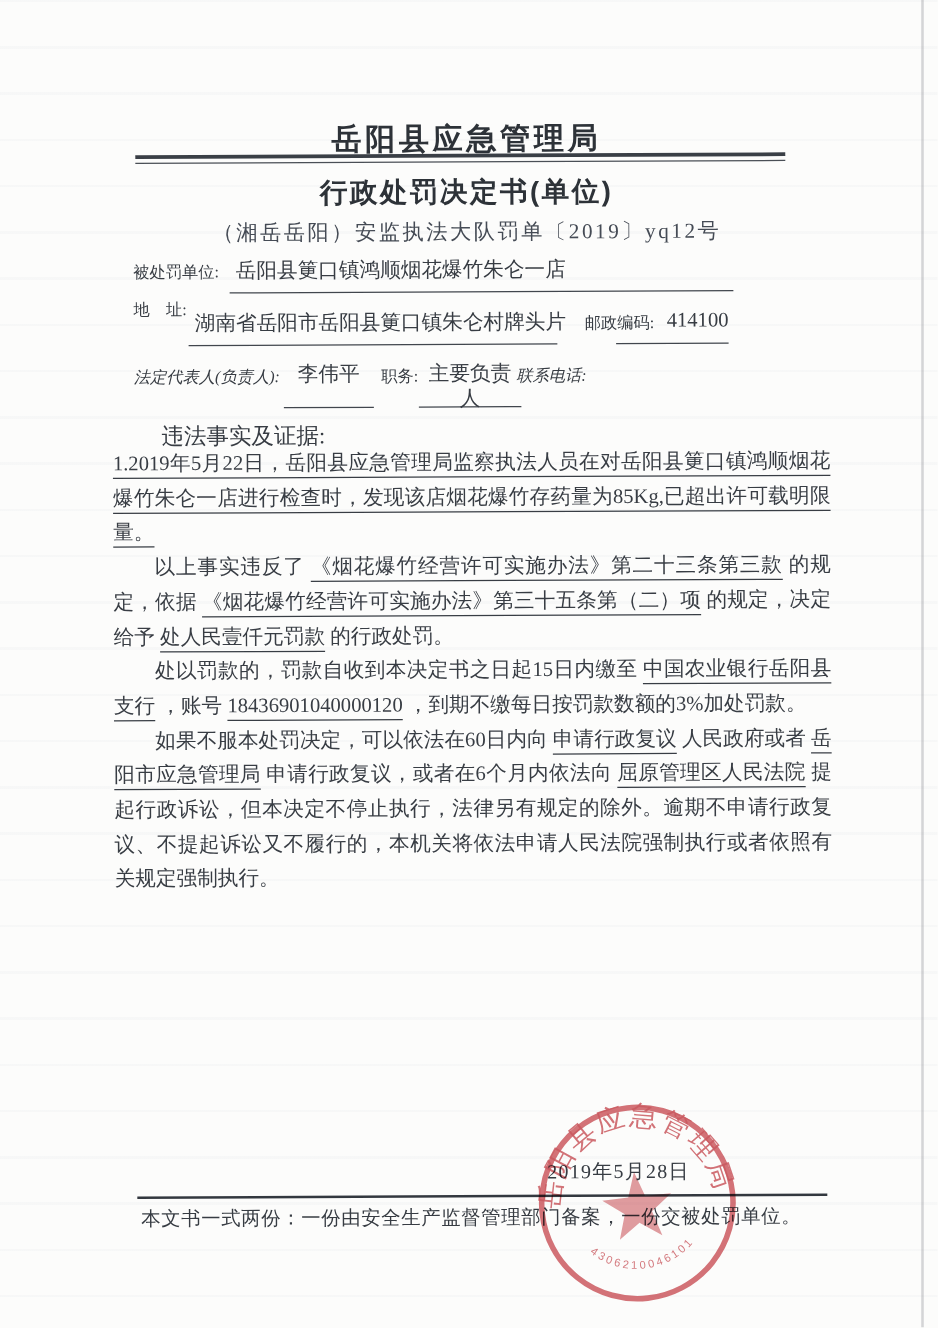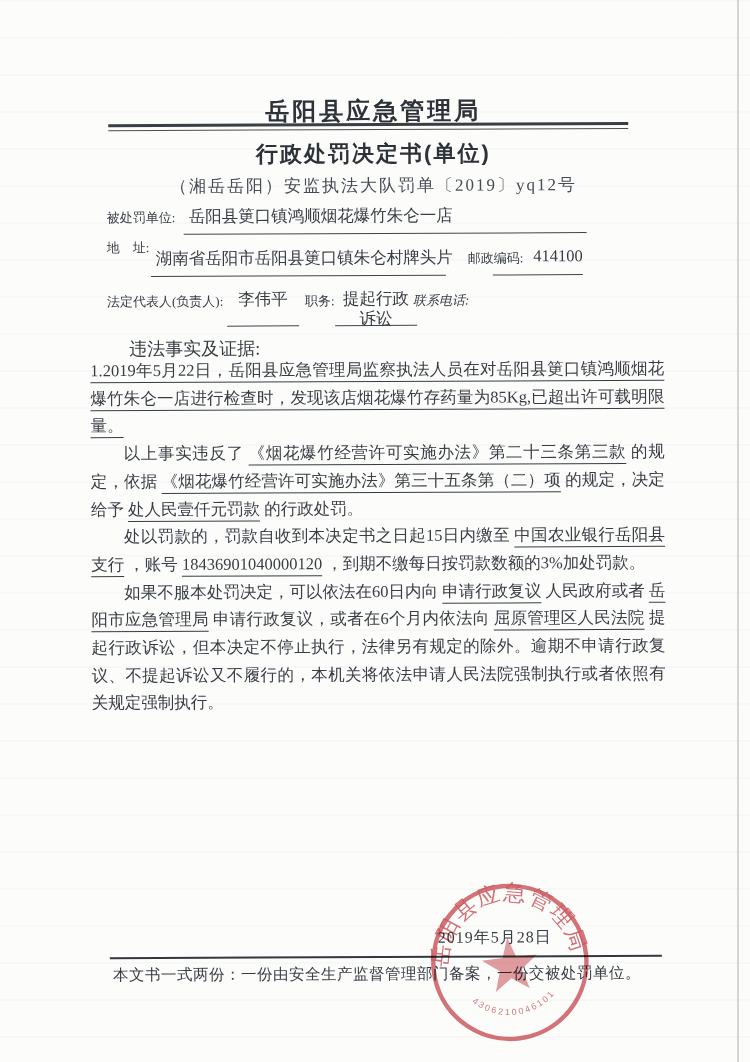--- a/index.html
+++ b/index.html
@@ -89,24 +89,24 @@
     <div class="doc-number">（湘岳岳阳）安监执法大队罚单〔2019〕yq12号</div>
 
     <span class="lbl" style="left:108px; top:208px;">被处罚单位:</span>
     <span class="cell" id="f-unit">岳阳县筻口镇鸿顺烟花爆竹朱仑一店</span>
 
     <span class="lbl" style="left:108px; top:238px;">地　址:</span>
     <span class="cell" id="f-addr">湖南省岳阳市岳阳县筻口镇朱仑村牌头片</span>
     <span class="lbl" style="left:450px; top:250px;margin-left:19px;">邮政编码:</span>
     <span class="cell" id="f-post">414100</span>
 
-    <span class="lbl" style="left:108px; top:292px;">法定代表人(负责人):</span>
+    <span class="lbl" style="left:108px; top:292px;font-style:italic;">法定代表人(负责人):</span>
     <span class="cell center" id="f-rep">李伟平</span>
     <span class="lbl" style="left:306px; top:292px;">职务:</span>
-    <span class="cell center" id="f-pos">提起行政诉讼</span>
+    <span class="cell center" id="f-pos">主要负责人</span>
     <span class="lbl" style="left:414px; top:292px;font-style:italic;">联系电话:</span>
 
     <div class="section-label">违法事实及证据:</div>
 
     <div class="body-wrap">
         <p class="para"><span class="u">1.2019年5月22日，岳阳县应急管理局监察执法人员在对岳阳县筻口镇鸿顺烟花爆竹朱仑一店进行检查时，发现该店烟花爆竹存药量为85Kg,已超出许可载明限量。</span></p>
         <p class="para indent"><span>以上事实违反了 </span><span class="u">《烟花爆竹经营许可实施办法》第二十三条第三款</span><span> 的规定，依据 </span><span class="u">《烟花爆竹经营许可实施办法》第三十五条第（二）项</span><span> 的规定，决定给予 </span><span class="u">处人民壹仟元罚款</span><span> 的行政处罚。</span></p>
         <p class="para indent"><span>处以罚款的，罚款自收到本决定书之日起15日内缴至 </span><span class="u">中国农业银行岳阳县支行</span><span> ，账号 </span><span class="u">18436901040000120</span><span> ，到期不缴每日按罚款数额的3%加处罚款。</span></p>
         <p class="para indent"><span>如果不服本处罚决定，可以依法在60日内向 </span><span class="u">申请行政复议</span><span> 人民政府或者 </span><span class="u">岳阳市应急管理局</span><span> 申请行政复议，或者在6个月内依法向 </span><span class="u">屈原管理区人民法院</span><span> 提起行政诉讼，但本决定不停止执行，法律另有规定的除外。逾期不申请行政复议、不提起诉讼又不履行的，本机关将依法申请人民法院强制执行或者依照有关规定强制执行。</span></p>
       </div>

